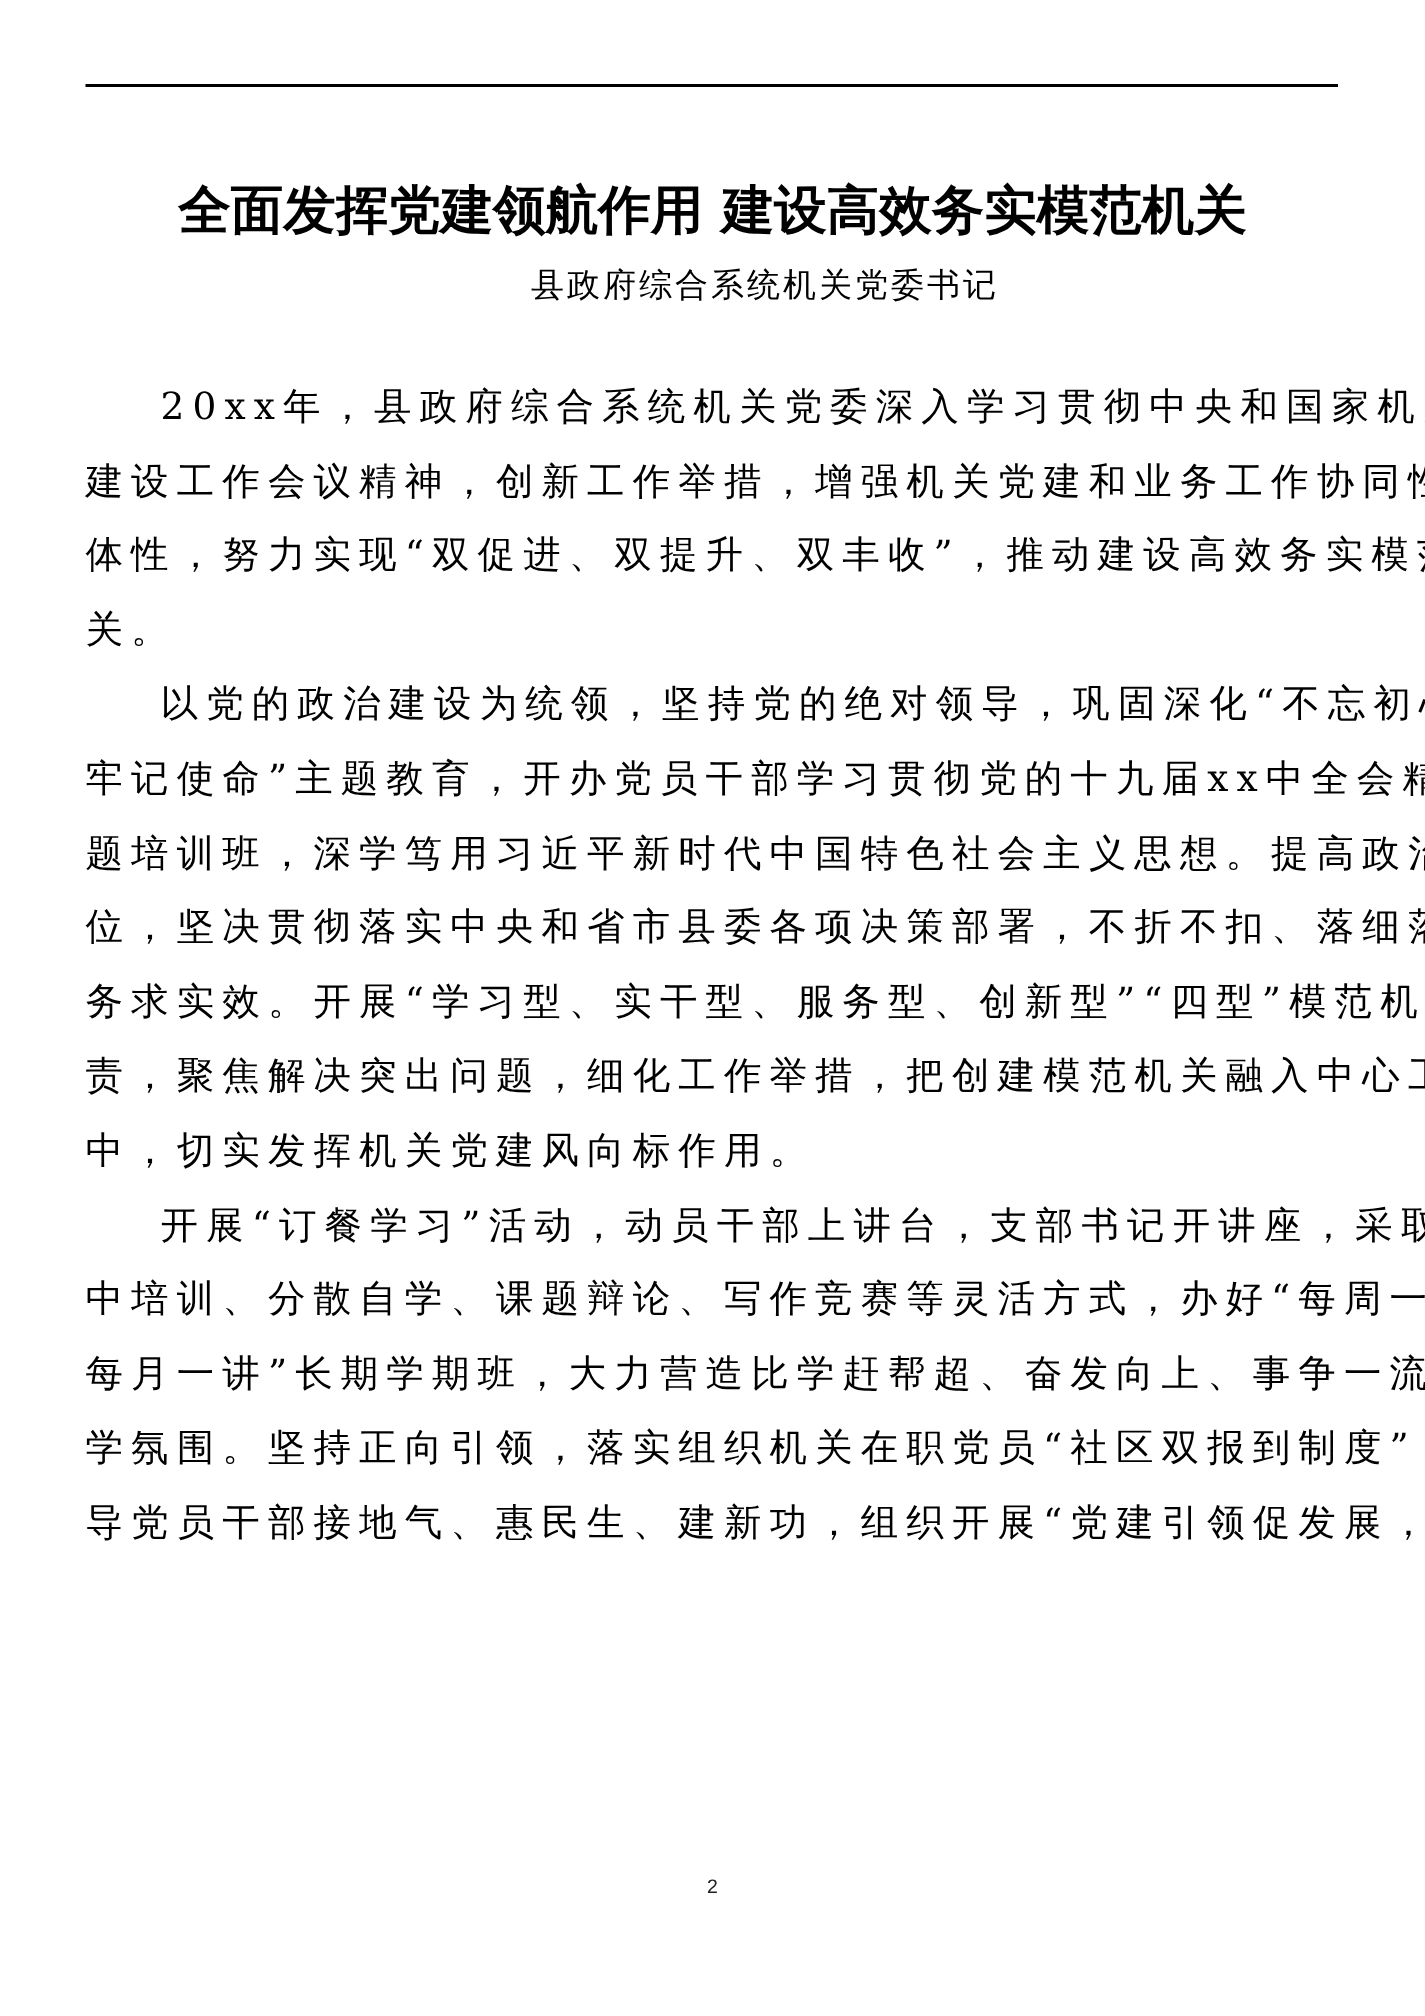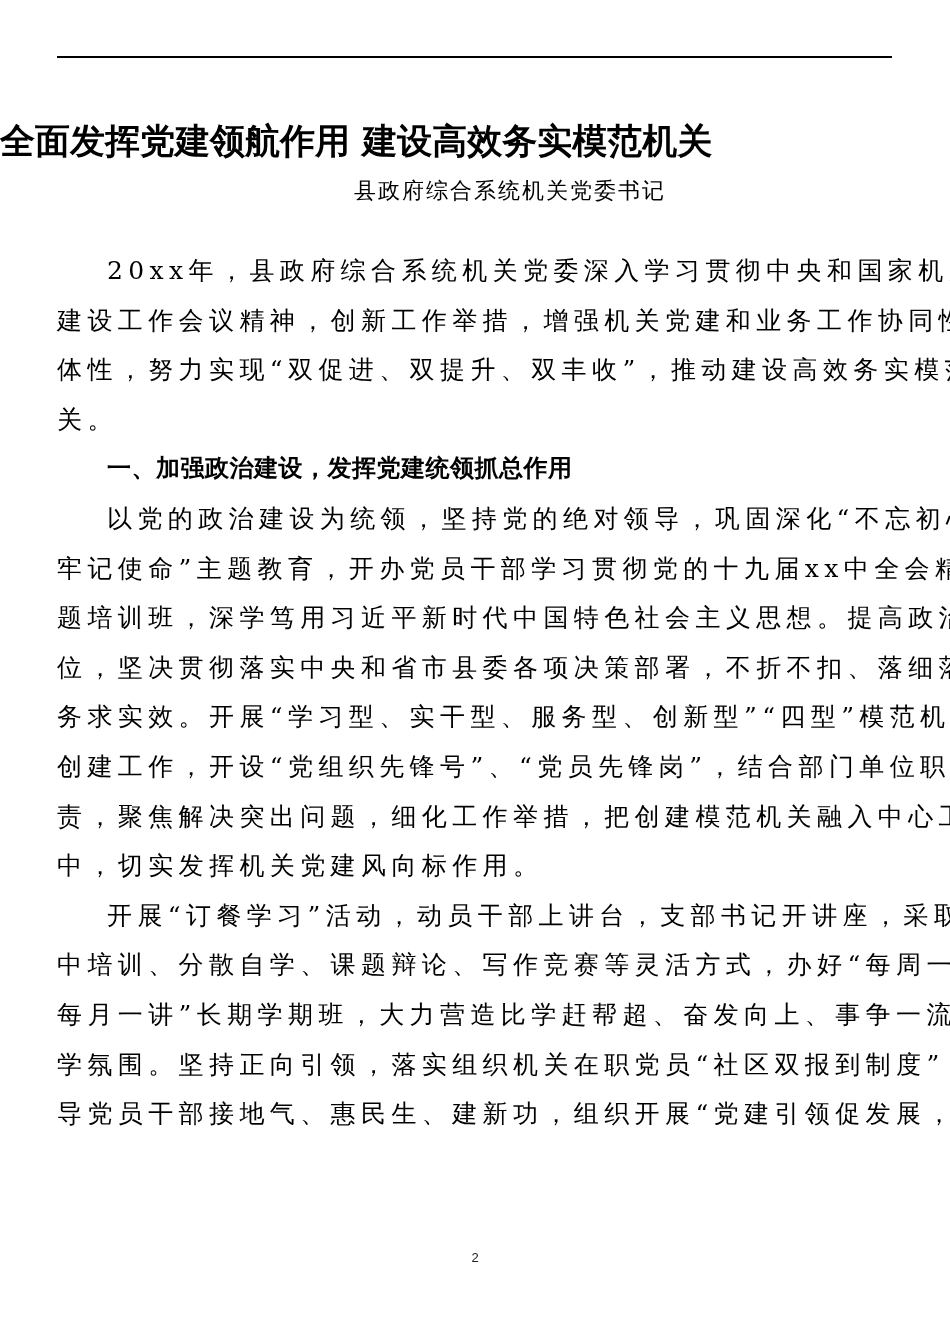--- a/index.html
+++ b/index.html
@@ -27,20 +27,21 @@
       top: 56px;
       width: 835px;
       height: 0;
       border-top: 2px solid #000000;
     }
     .title {
       position: absolute;
       left: 0;
       top: 118px;
       width: 950px;
+      text-align: center;
       font-family: "DejaVu Serif", "Liberation Serif", serif;
       font-weight: bold;
       font-size: 35px;
       line-height: 46px;
       letter-spacing: 0px;
       white-space: nowrap;
     }
     .subtitle {
       position: absolute;
       left: 0;
@@ -111,29 +112,27 @@
 
   <div class="body">
 
     <p class="para">
       <span class="line first">20xx年，县政府综合系统机关党委深入学习贯彻中央和国家机关党的</span>
       <span class="line">建设工作会议精神，创新工作举措，增强机关党建和业务工作协同性、整</span>
       <span class="line">体性，努力实现“双促进、双提升、双丰收”，推动建设高效务实模范机</span>
       <span class="line">关。</span>
     </p>
 
-    <h2 class="heading">一、加强政治建设，发挥党建统领抓总作用</h2>
 
     <p class="para">
       <span class="line first">以党的政治建设为统领，坚持党的绝对领导，巩固深化“不忘初心、</span>
       <span class="line">牢记使命”主题教育，开办党员干部学习贯彻党的十九届xx中全会精神专</span>
       <span class="line">题培训班，深学笃用习近平新时代中国特色社会主义思想。提高政治站</span>
       <span class="line">位，坚决贯彻落实中央和省市县委各项决策部署，不折不扣、落细落实、</span>
       <span class="line">务求实效。开展“学习型、实干型、服务型、创新型”“四型”模范机关</span>
-      <span class="line">创建工作，开设“党组织先锋号”、“党员先锋岗”，结合部门单位职</span>
       <span class="line">责，聚焦解决突出问题，细化工作举措，把创建模范机关融入中心工作之</span>
       <span class="line">中，切实发挥机关党建风向标作用。</span>
     </p>
 
 
     <p class="para">
       <span class="line first">开展“订餐学习”活动，动员干部上讲台，支部书记开讲座，采取集</span>
       <span class="line">中培训、分散自学、课题辩论、写作竞赛等灵活方式，办好“每周一课、</span>
       <span class="line">每月一讲”长期学期班，大力营造比学赶帮超、奋发向上、事争一流的工</span>
       <span class="line">学氛围。坚持正向引领，落实组织机关在职党员“社区双报到制度”，引</span>

